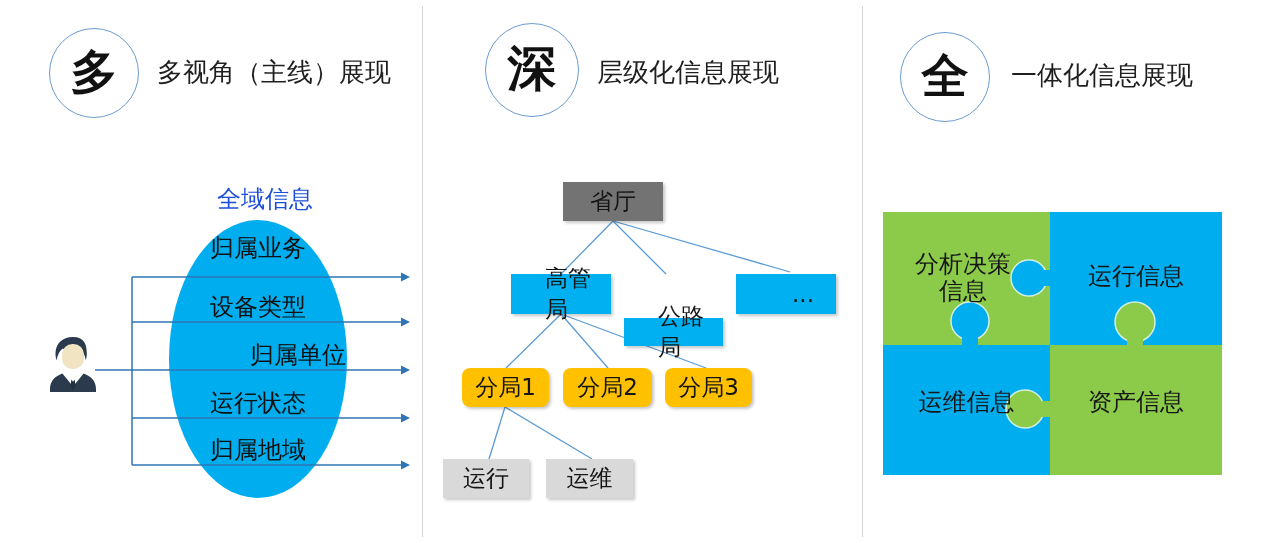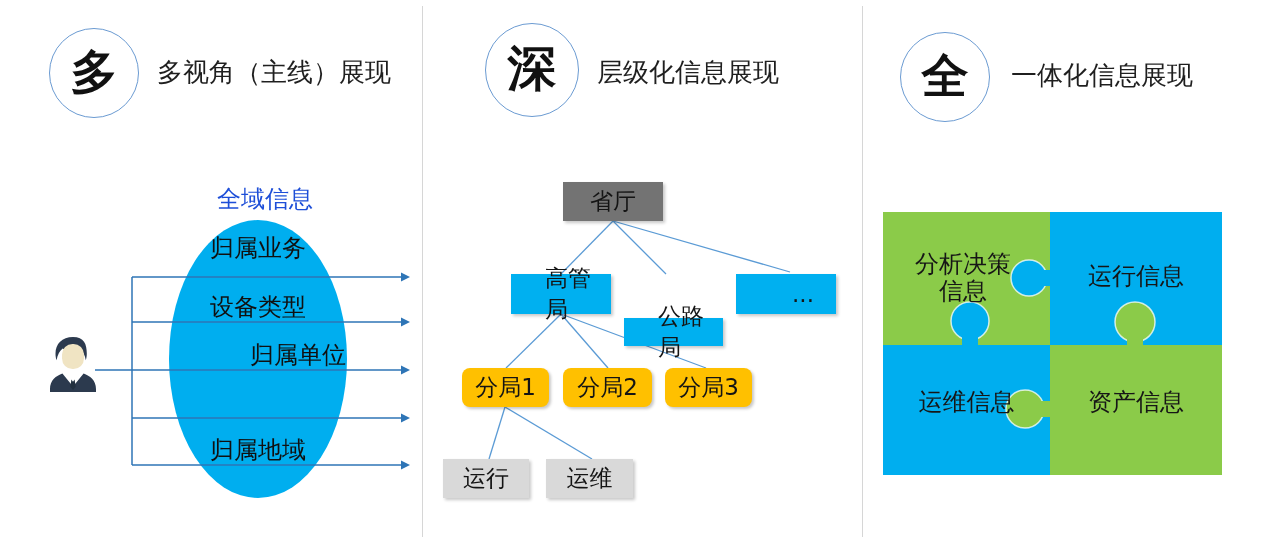--- a/index.html
+++ b/index.html
@@ -127,20 +127,21 @@
         <circle cx="1025" cy="409" r="19" fill="#8bcb49" stroke="#ffffff" stroke-opacity="0.75" stroke-width="1.5"></circle>
         <rect x="1036" y="401" width="15" height="16" fill="#8bcb49"></rect>
       </g>
     </g>
   </svg>
 
   <div class="scope-label">全域信息</div>
   <div class="dim-item" style="top:234px;text-align:center;">归属业务</div>
   <div class="dim-item" style="top:293px;">设备类型</div>
   <div class="dim-item" style="top:341px;margin-left:40px;">归属单位</div>
+  <div class="dim-item" style="top:389px;">运行状态</div>
   <div class="dim-item" style="top:436px;">归属地域</div>
 
   <div class="node green" style="left:563px;top:182px;width:100px;height:39px;">省厅</div>
   <div class="node blue" style="left:511px;top:274px;width:100px;height:40px;">高管局</div>
   <div class="node blue" style="left:624px;top:274px;width:99px;height:28px;margin-top:44px;">公路局</div>
   <div class="node blue" style="left:736px;top:274px;width:100px;height:40px;">...</div>
   <div class="node orange" style="left:462px;top:368px;width:87px;height:39px;">分局1</div>
   <div class="node orange" style="left:563px;top:368px;width:89px;height:39px;">分局2</div>
   <div class="node orange" style="left:665px;top:368px;width:87px;height:39px;">分局3</div>
   <div class="node gray" style="left:443px;top:459px;width:86px;height:39px;">运行</div>

